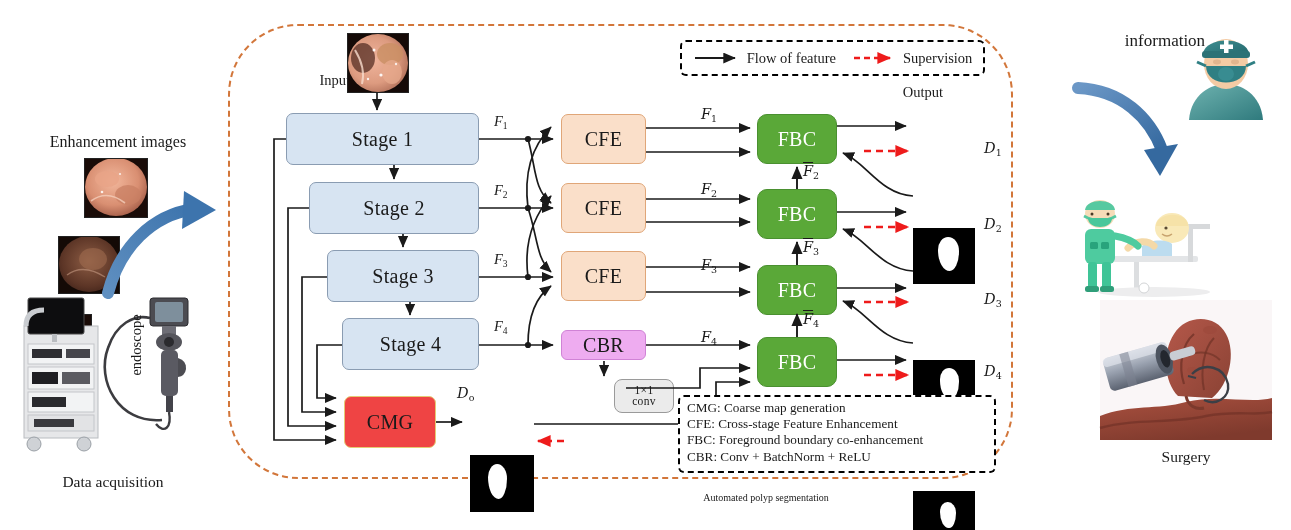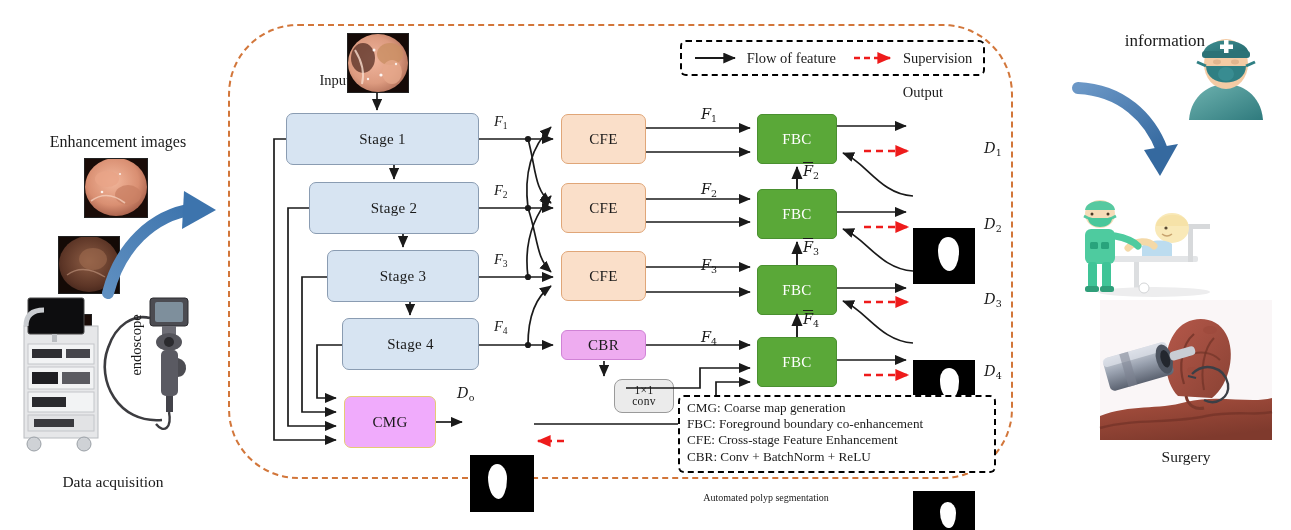--- a/index.html
+++ b/index.html
@@ -11,26 +11,26 @@
   
   #pipeline-boundary{
     left:228px;top:24px;width:785px;height:455px;
     border:2.5px dashed #d2763a;border-radius:70px;
     box-sizing:border-box;background:transparent;
   }
   #pipeline-caption{left:566px;top:492px;width:400px;font-size:10px;}
 
   
   .blk{border-radius:7px;box-sizing:border-box;
-       font-size:15px;letter-spacing:.3px;}
+       font-size:20px;letter-spacing:.3px;}
   .stage{background:#d7e4f2;border:1px solid #8a9cb2;height:52px;}
   .cfe{background:#fadfc9;border:1px solid #e0a678;height:50px;}
   .cbr{background:#eeacf0;border:1px solid #d083d6;height:30px;border-radius:6px;}
-  .fbc{background:#5aa838;border:1px solid #4a9030;height:50px;color:#fff;border-radius:5px;}
-  .cmg{background:#f0abfc;border:1px solid #e5cb74;height:52px;}
+  .fbc{background:#5aa838;border:1px solid #4a9030;height:50px;color:#fff;border-radius:10px;}
+  .cmg{background:#ef4444;border:1px solid #e5cb74;height:52px;}
   .conv{background:#ebebeb;border:1px solid #9a9a9a;border-radius:8px;
         height:34px;font-size:11.5px;line-height:1.0;flex-direction:column;}
 
   
   .mask{background:#000;position:relative;overflow:hidden;}
   .mask .polyp{position:absolute;background:#fff;border-radius:48% 52% 44% 56%/38% 42% 58% 62%;}
   .thumb{overflow:hidden;position:relative;border:1px solid #222;}
 
   
   .lbl{font-size:14.5px;}
@@ -420,22 +420,22 @@
       <path d="M0 0 L6 2.6 L0 5.2 z" fill="#ee1b1b"></path>
         </marker>
       </defs>
     <path d="M2 7 L38 7" stroke="#ee1b1b" stroke-width="2.3" stroke-dasharray="6 4" marker-end="url(#ahr2)"></path>
   </svg>
   <span style="font-size:14.5px;margin-left:3px;">Supervision</span>
 </div>
 
 <div class="abs legend-box" id="legend-abbr">
   <div>CMG: Coarse map generation</div>
+  <div>CFE: Cross-stage Feature Enhancement</div>
   <div>FBC: Foreground boundary co-enhancement</div>
-  <div>CFE: Cross-stage Feature Enhancement</div>
   <div>CBR: Conv + BatchNorm + ReLU</div>
 </div>
 
 <div class="abs head" style="left:1090px;top:30px;width:150px;text-align:center;">
   <div>information</div>
 </div>
 
 <div class="abs" style="left:1074px;top:78px;width:130px;height:100px;">
   <svg width="130" height="100" viewBox="0 0 130 100">
     <defs>

